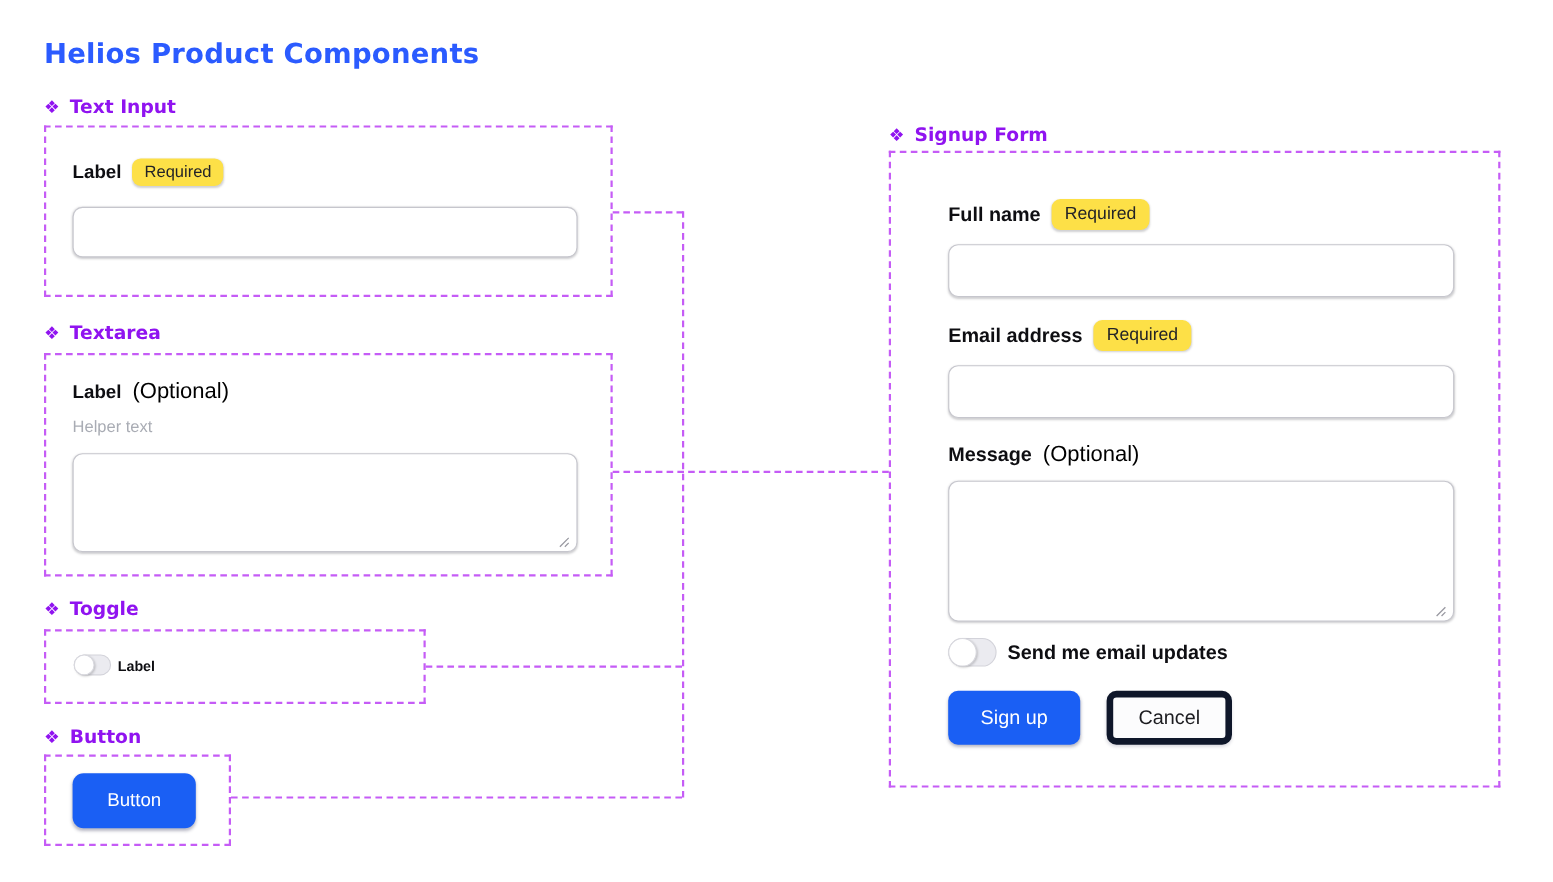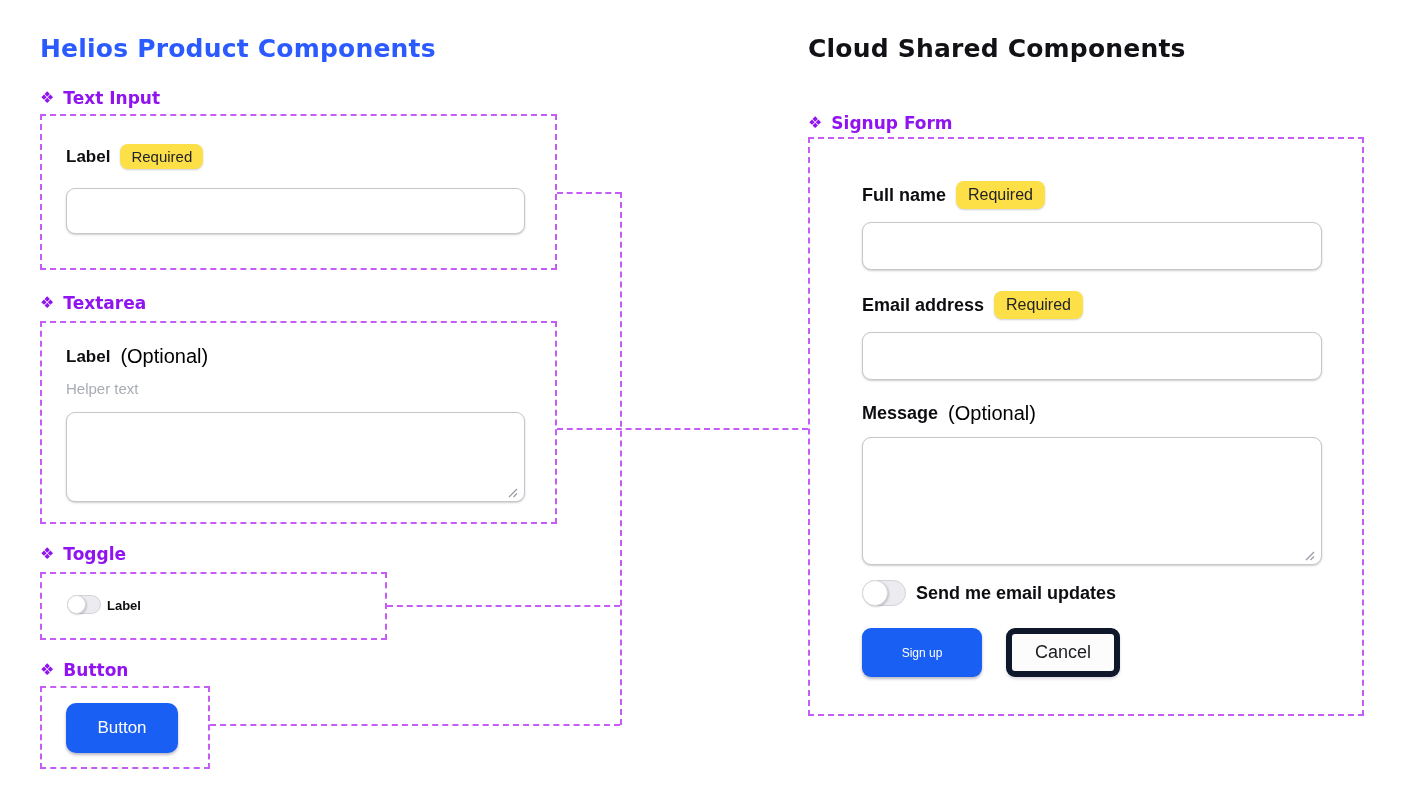--- a/index.html
+++ b/index.html
@@ -123,21 +123,21 @@
     border: none;
     white-space: nowrap;
   }
   .btn-primary {
     background: #1A5FF4;
     color: #ffffff;
     border-radius: 10px;
     box-shadow: 0 2px 3px rgba(20,20,60,0.30);
   }
   .btn-demo   { left: 66px;  top: 703px; width: 112px; height: 50px; font-size: 17px; }
-  .btn-signup { left: 862px; top: 628px; width: 120px; height: 49px; font-size: 12px; border-radius: 9px; }
+  .btn-signup { left: 862px; top: 628px; width: 120px; height: 49px; font-size: 18px; border-radius: 9px; }
   .btn-cancel {
     left: 1006px; top: 628px; width: 114px; height: 49px; font-size: 18px;
     background: #FCFCFD;
     color: #1C1C20;
     border: 6px solid #0f172a;
     border-radius: 9px;
     box-shadow: 0 2px 3px rgba(20,20,60,0.15);
   }
 </style>
 </head>
@@ -189,21 +189,20 @@
   </div>
   <div class="toggle-sm-label" style="left:107px; top:598px;">Label</div>
 
   <div class="comp-heading" style="left:40px; top:660px;">
     <span class="comp-icon">❖</span>
     <span>Button</span>
   </div>
   <div class="frame" style="left:40px; top:686px; width:170px; height:83px;"></div>
   <button class="btn btn-primary btn-demo">Button</button>
 
-  <div class="panel-title title-right">Cloud Shared Components</div>
 
   <div class="comp-heading" style="left:808px; top:113px;">
     <span class="comp-icon">❖</span>
     <span>Signup Form</span>
   </div>
   <div class="frame" style="left:808px; top:137px; width:556px; height:579px;"></div>
 
   <div class="form">
 
     <div class="label-row" style="left:862px; top:181px;">

